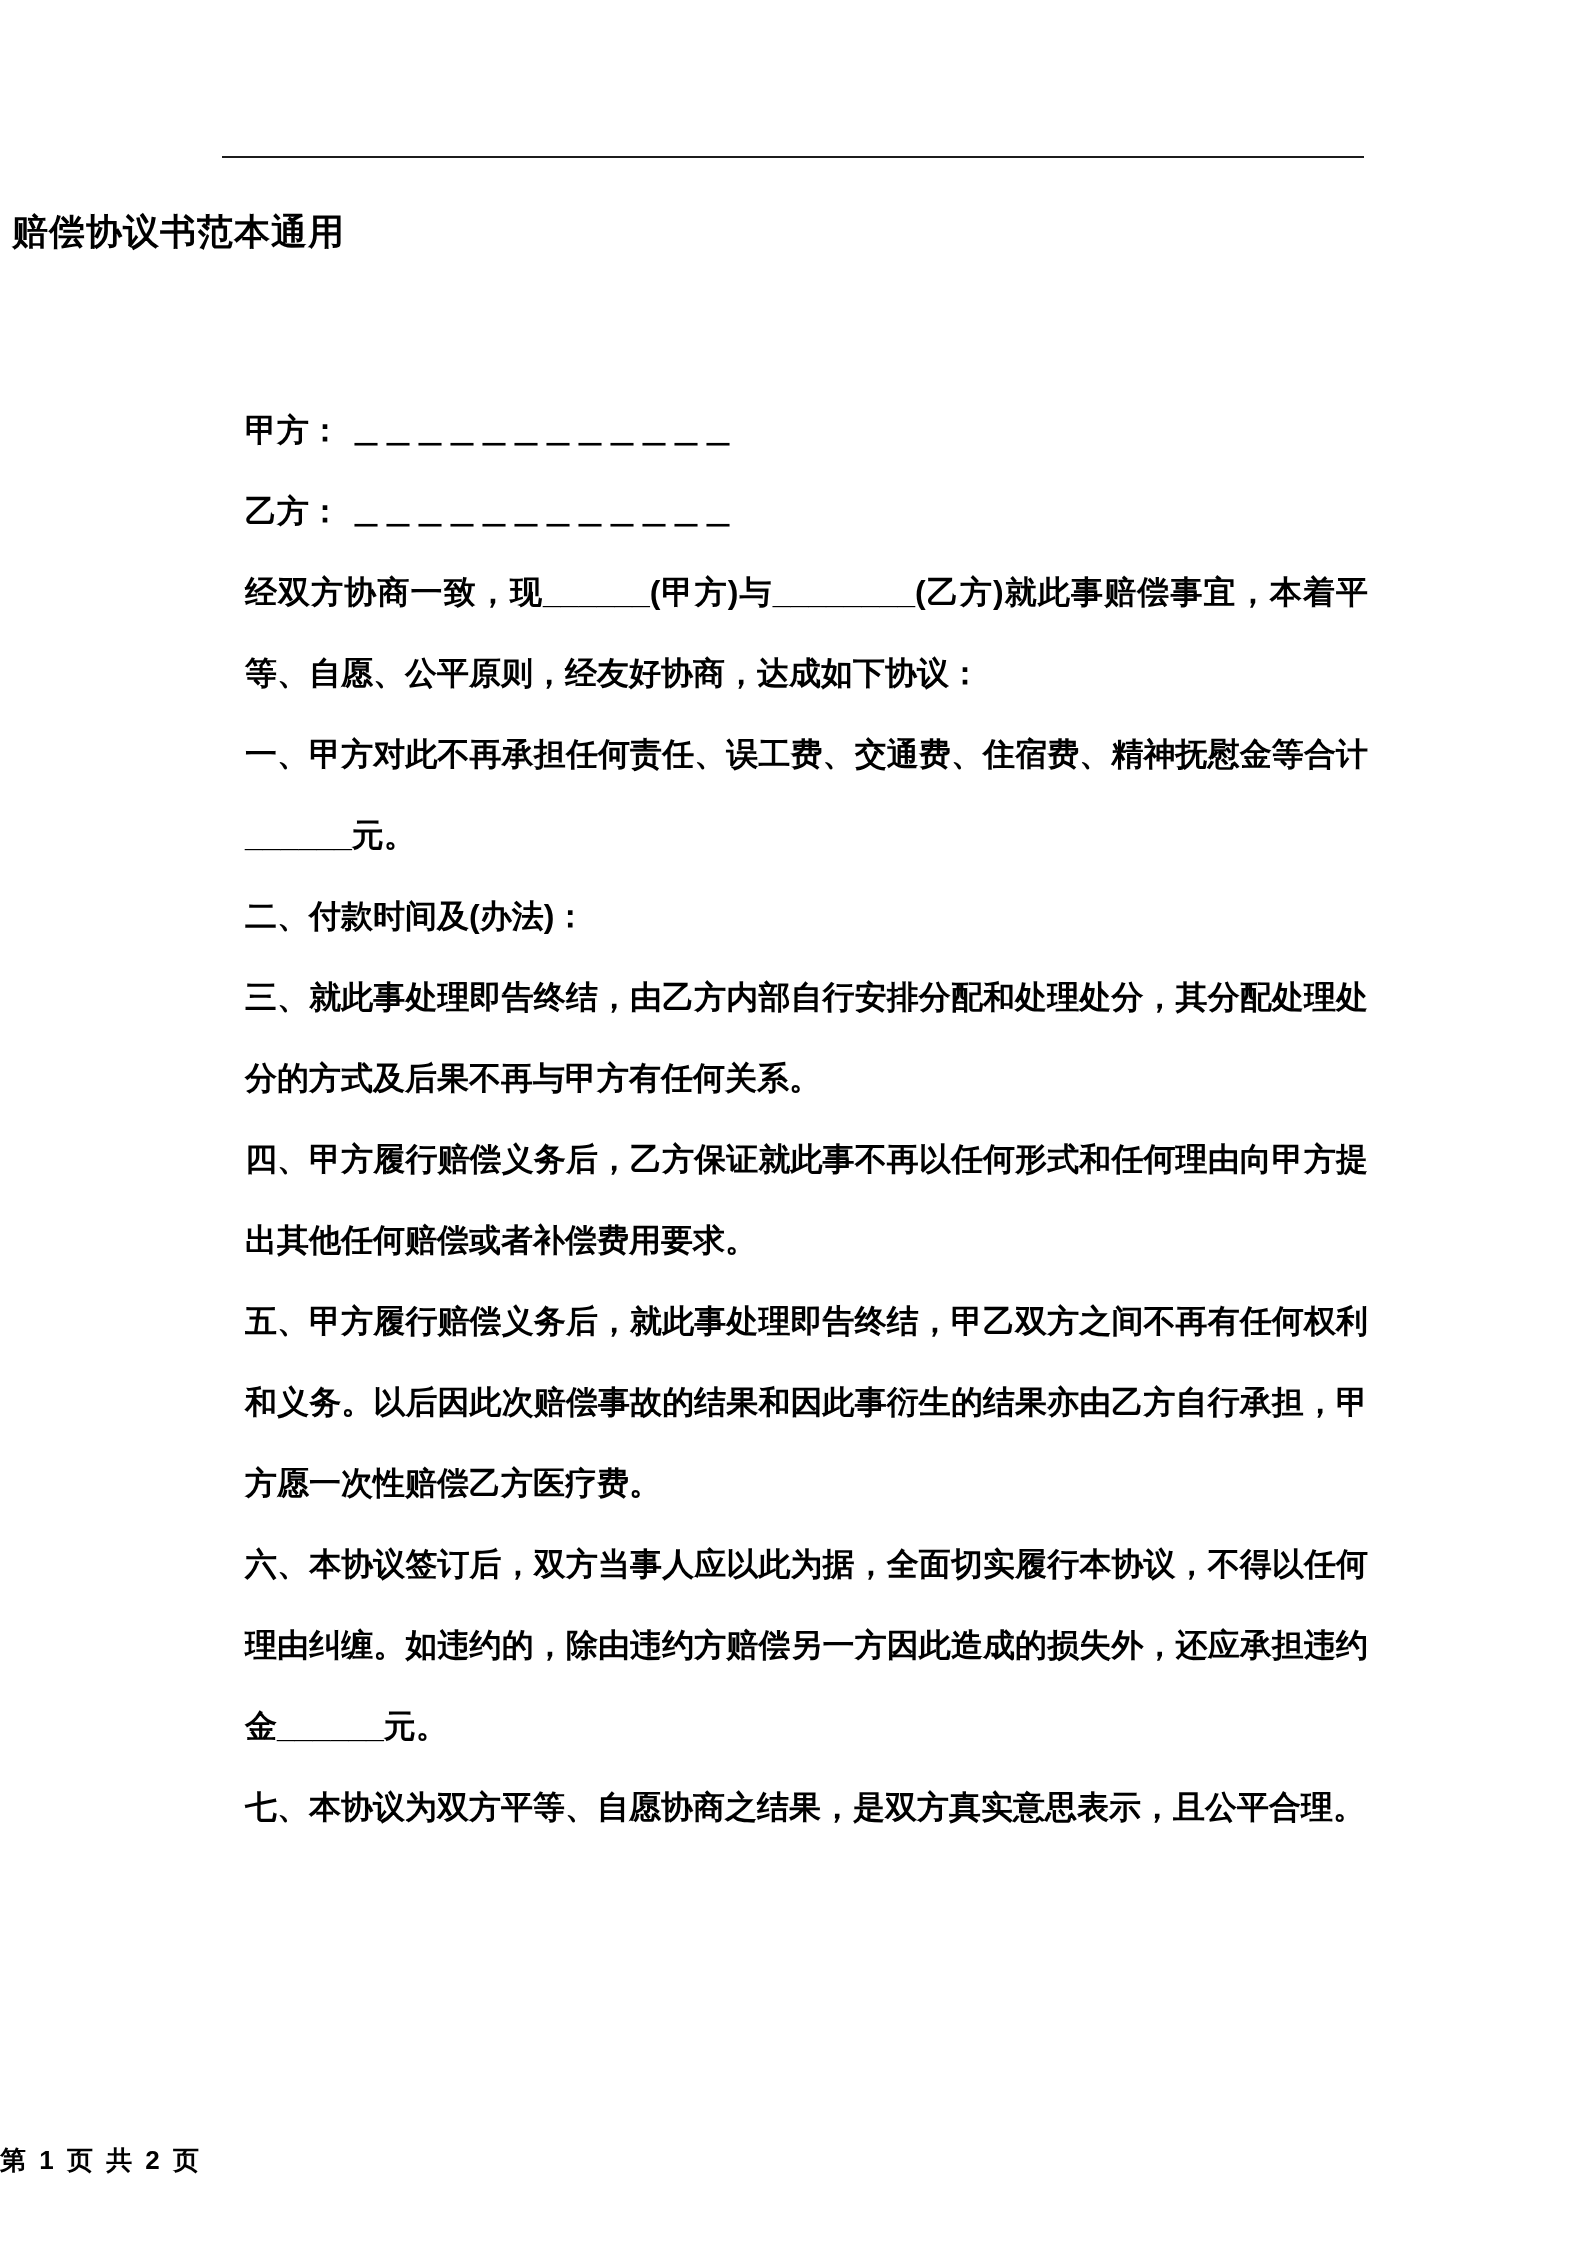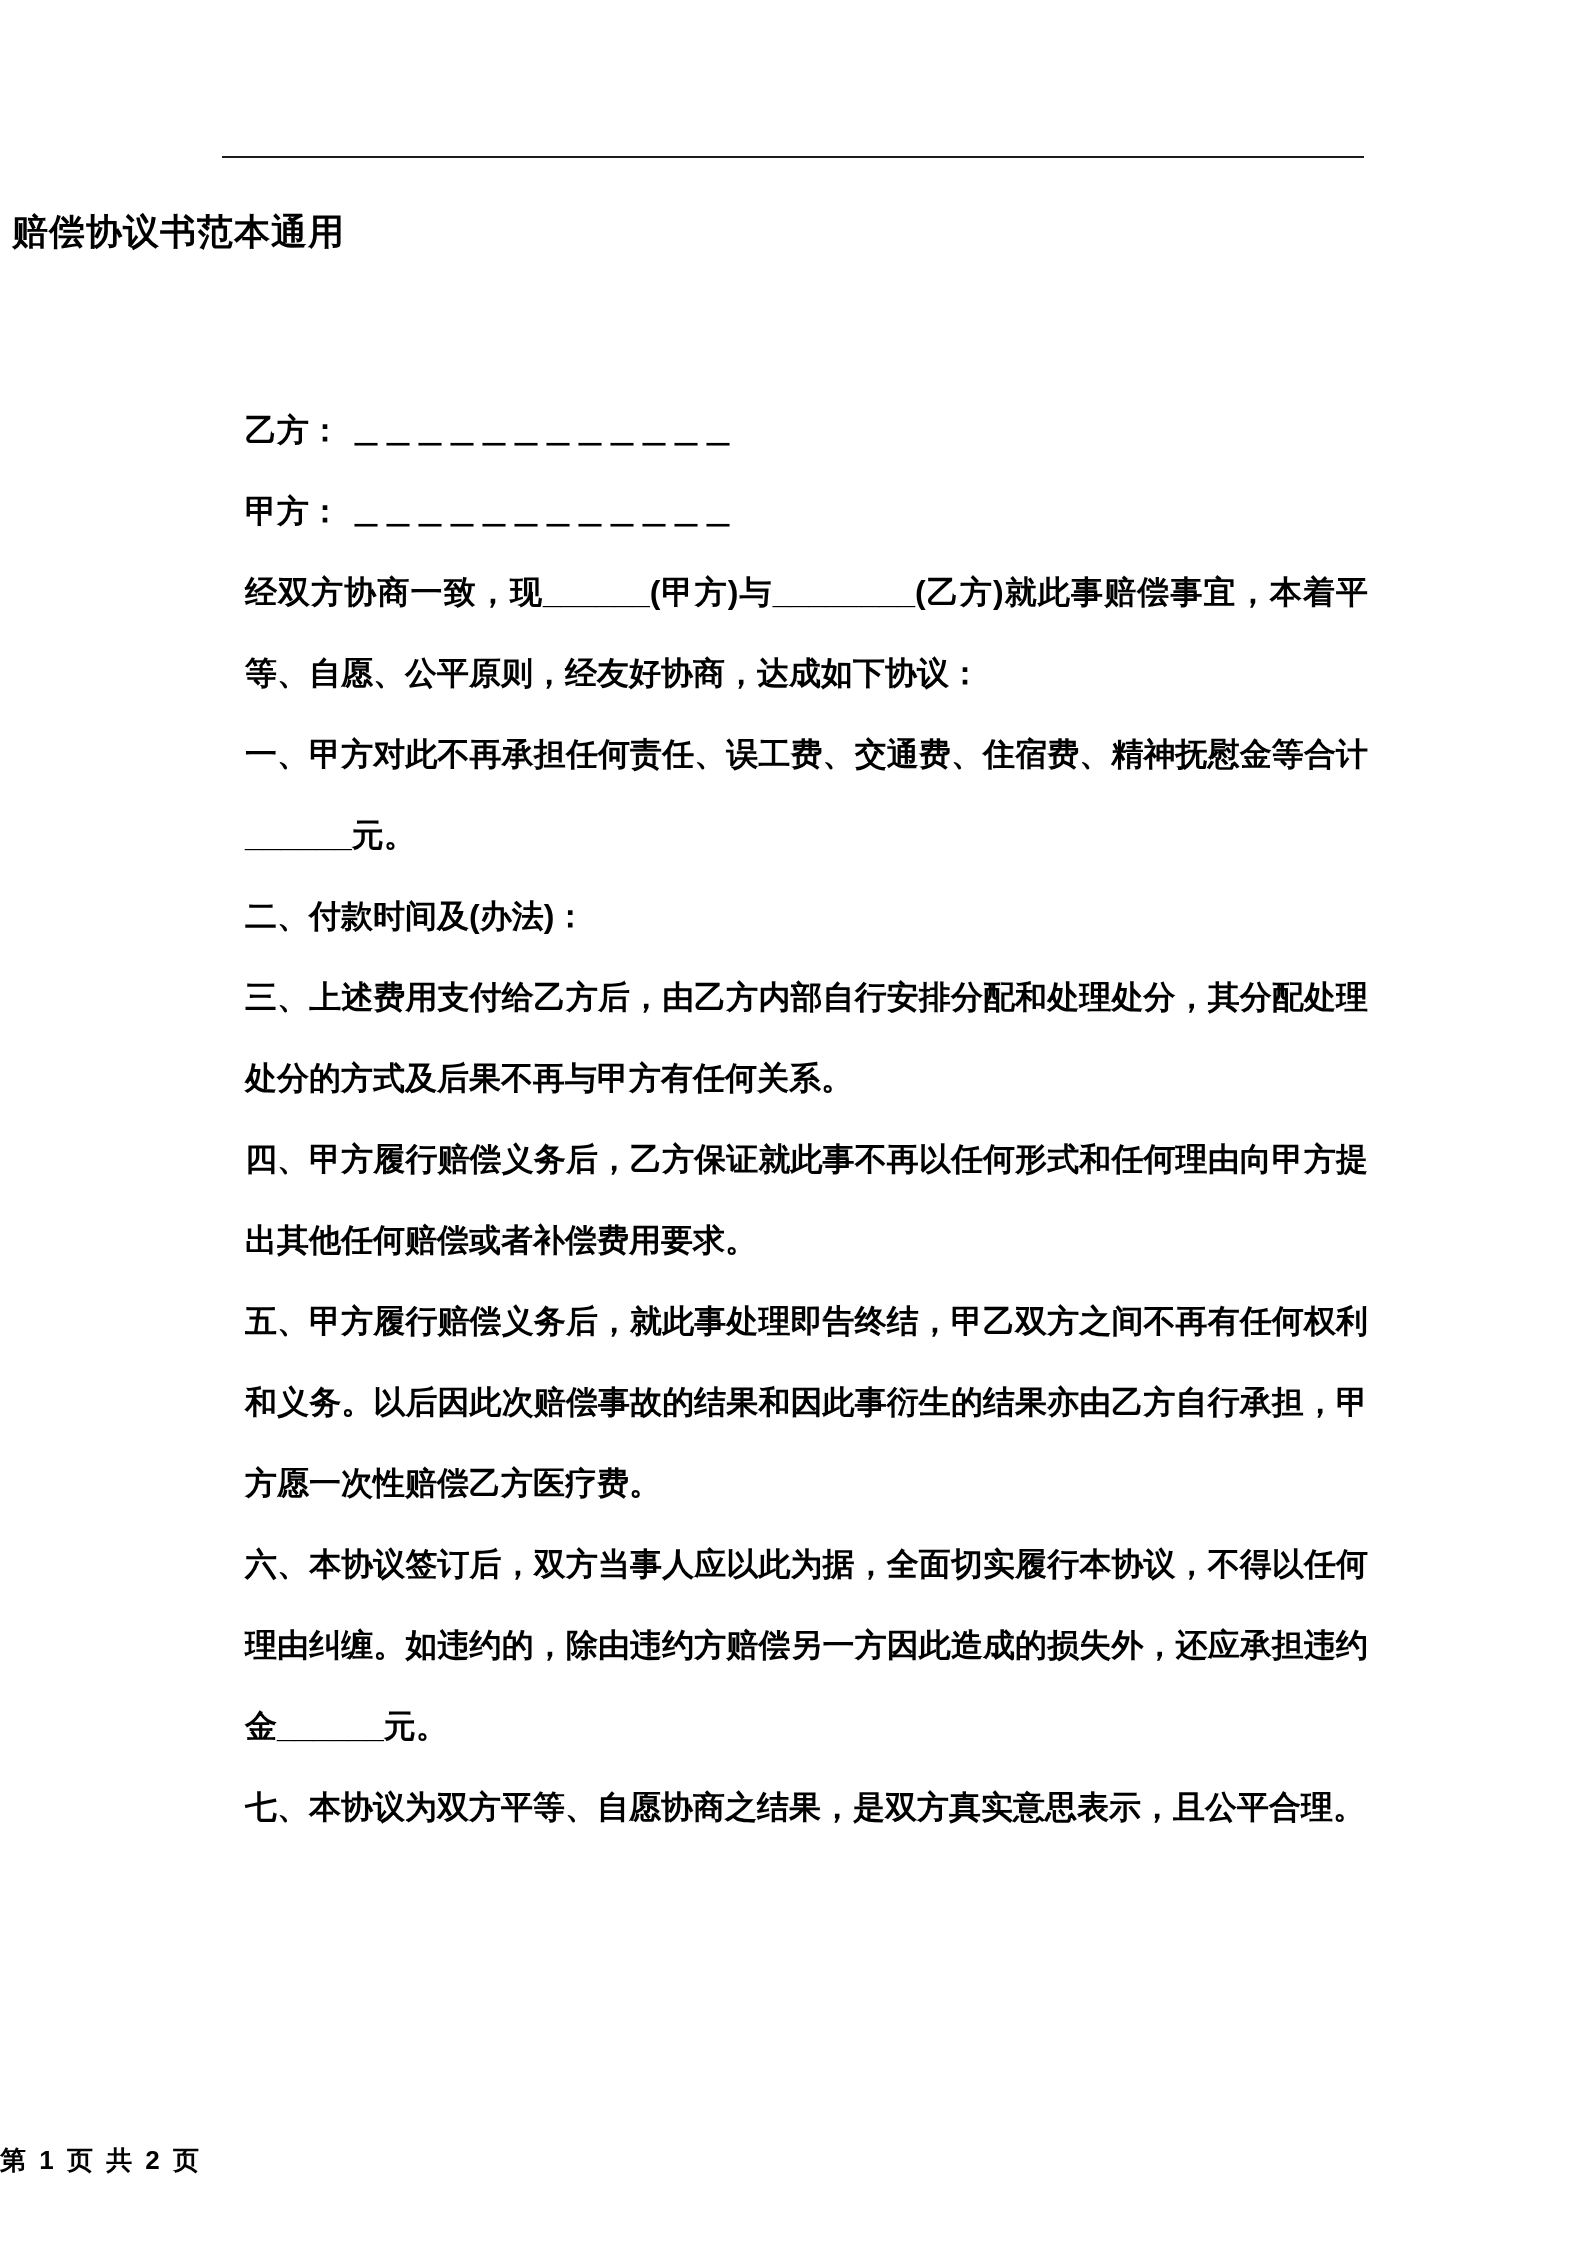--- a/index.html
+++ b/index.html
@@ -62,26 +62,26 @@
 </head>
 <body>
 
 <div class="page">
 
   <div class="top-rule"></div>
 
   <h1 class="doc-title">赔偿协议书范本通用</h1>
 
   <div class="doc-body">
+    <p>甲方： ＿＿＿＿＿＿＿＿＿＿＿＿</p>
     <p>乙方： ＿＿＿＿＿＿＿＿＿＿＿＿</p>
-    <p>甲方： ＿＿＿＿＿＿＿＿＿＿＿＿</p>
     <p>经双方协商一致，现______(甲方)与________(乙方)就此事赔偿事宜，本着平等、自愿、公平原则，经友好协商，达成如下协议：</p>
     <p>一、甲方对此不再承担任何责任、误工费、交通费、住宿费、精神抚慰金等合计______元。</p>
     <p>二、付款时间及(办法)：</p>
-    <p>三、上述费用支付给乙方后，由乙方内部自行安排分配和处理处分，其分配处理处分的方式及后果不再与甲方有任何关系。</p>
+    <p>三、就此事处理即告终结，由乙方内部自行安排分配和处理处分，其分配处理处分的方式及后果不再与甲方有任何关系。</p>
     <p>四、甲方履行赔偿义务后，乙方保证就此事不再以任何形式和任何理由向甲方提出其他任何赔偿或者补偿费用要求。</p>
     <p>五、甲方履行赔偿义务后，就此事处理即告终结，甲乙双方之间不再有任何权利和义务。以后因此次赔偿事故的结果和因此事衍生的结果亦由乙方自行承担，甲方愿一次性赔偿乙方医疗费。</p>
     <p>六、本协议签订后，双方当事人应以此为据，全面切实履行本协议，不得以任何理由纠缠。如违约的，除由违约方赔偿另一方因此造成的损失外，还应承担违约金______元。</p>
     <p>七、本协议为双方平等、自愿协商之结果，是双方真实意思表示，且公平合理。</p>
   </div>
 
   <div class="page-footer">
     <span>第 1 页 共 2 页</span>
   </div>
 

